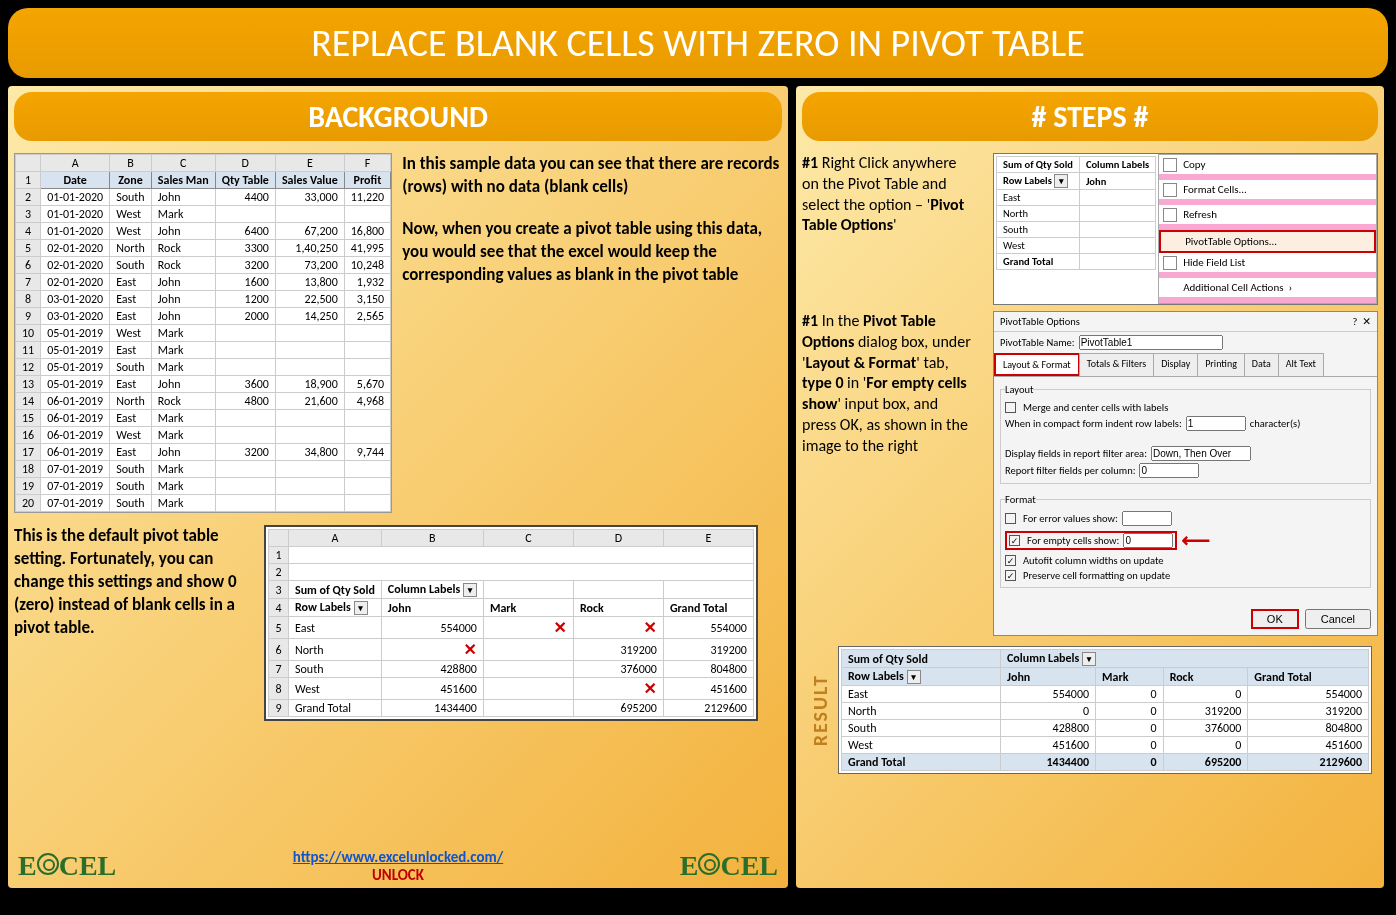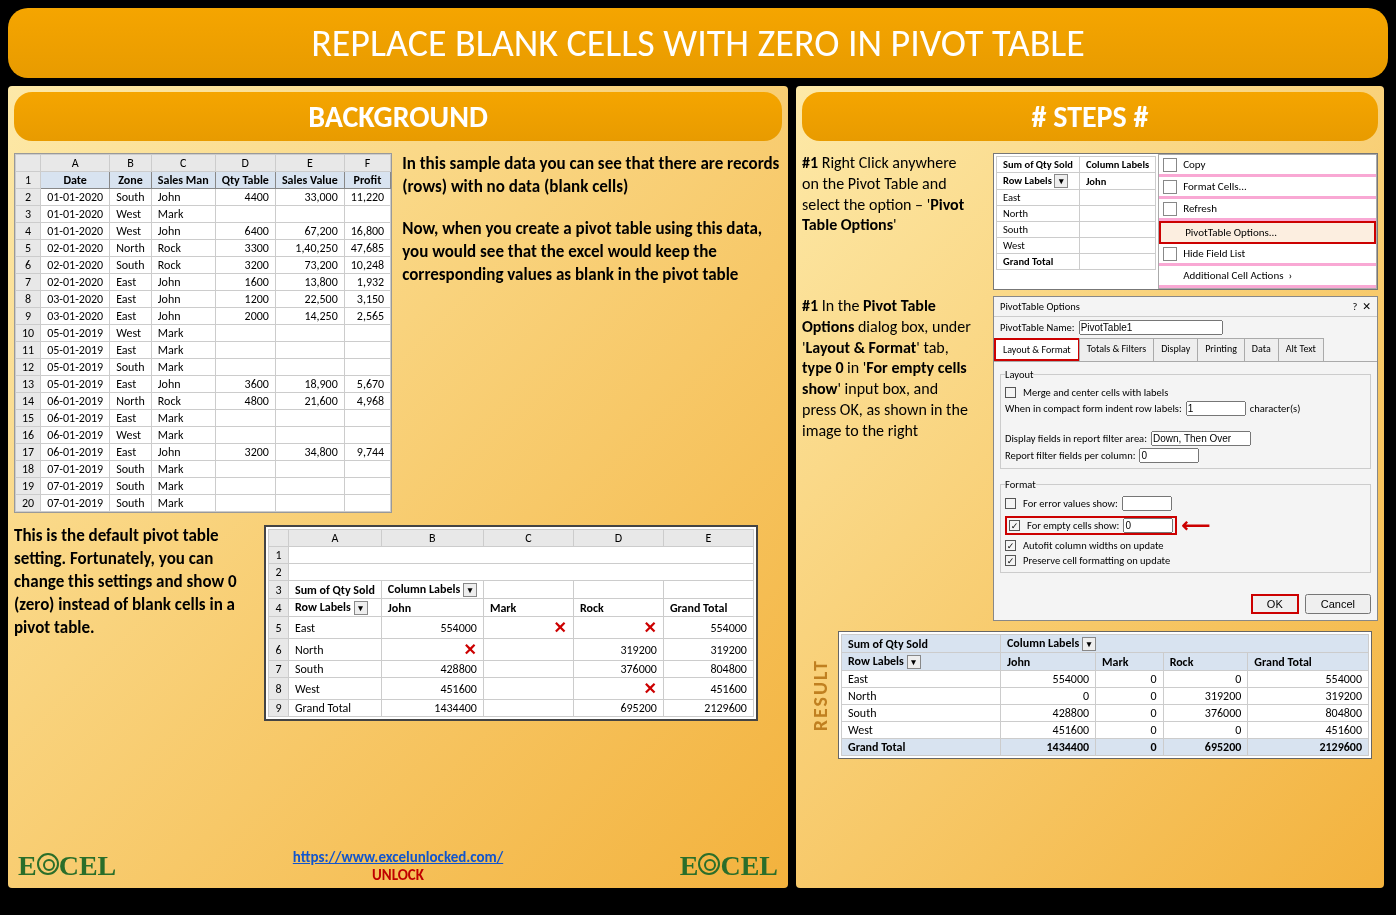--- a/index.html
+++ b/index.html
@@ -51,21 +51,21 @@
   .footer-link { text-align:center; font-size:15px; }
   .footer-link a { color:#1155cc; font-weight:bold; text-decoration:underline;}
   .footer-link .unlock { color:#c00000; font-weight:bold; }
   
   .steps-body { display:flex; flex-direction:column; padding:6px; gap:6px; flex:1;}
   .step-row { display:flex; gap:21px; }
   .step-text { font-size:16px; font-weight:normal; line-height:1.3; width: 170px;}
   .step-text b { font-weight:bold; }
   .context-img, .dialog-img { background:#fff; border:1px solid #777; font-size:11px; }
   .context-menu { border:1px solid #aaa; background:#fff; }
-  .context-menu .item { padding:3px 10px 3px 24px; position:relative; white-space:nowrap; border-bottom:3px solid #f9a8d4;}
+  .context-menu .item { padding:3px 10px 3px 24px; position:relative; white-space:nowrap; border-bottom:6px solid #f9a8d4;}
   .context-menu .item.hl { border:2px solid #c00; background:#fceee0;}
   .cmicon { position:absolute; left:4px; width:14px; height:14px; border:1px solid #888;}
   .dialog { background:#f4f4f4; border:1px solid #888; font-size:10.5px; position:relative;}
   .dialog .title { padding:3px 6px; border-bottom:1px solid #ccc; display:flex; justify-content:space-between;}
   .tabs { display:flex; border-bottom:1px solid #aaa; font-size:10px;}
   .tabs .tab { padding:3px 7px; border:1px solid #aaa; border-bottom:none; background:#eee; margin-right:-1px;}
   .tabs .tab.active { background:#fff; border:2px solid #c00;}
   .dlg-body { padding:6px; }
   .dlg-body fieldset { border:1px solid #ccc; padding:4px; margin-bottom:9px;}
   .dlg-row { display:flex; align-items:center; gap:4px; padding:1px 0; white-space:nowrap;}
@@ -146,21 +146,21 @@
                 <td class="num">67,200</td>
                 <td class="num">16,800</td>
               </tr>
               <tr>
                 <th class="rowhdr">5</th>
                 <td>02-01-2020</td>
                 <td>North</td>
                 <td>Rock</td>
                 <td class="num">3300</td>
                 <td class="num">1,40,250</td>
-                <td class="num">47,685</td>
+                <td class="num">41,995</td>
               </tr>
               <tr>
                 <th class="rowhdr">6</th>
                 <td>02-01-2020</td>
                 <td>South</td>
                 <td>Rock</td>
                 <td class="num">3200</td>
                 <td class="num">73,200</td>
                 <td class="num">10,248</td>
               </tr>

